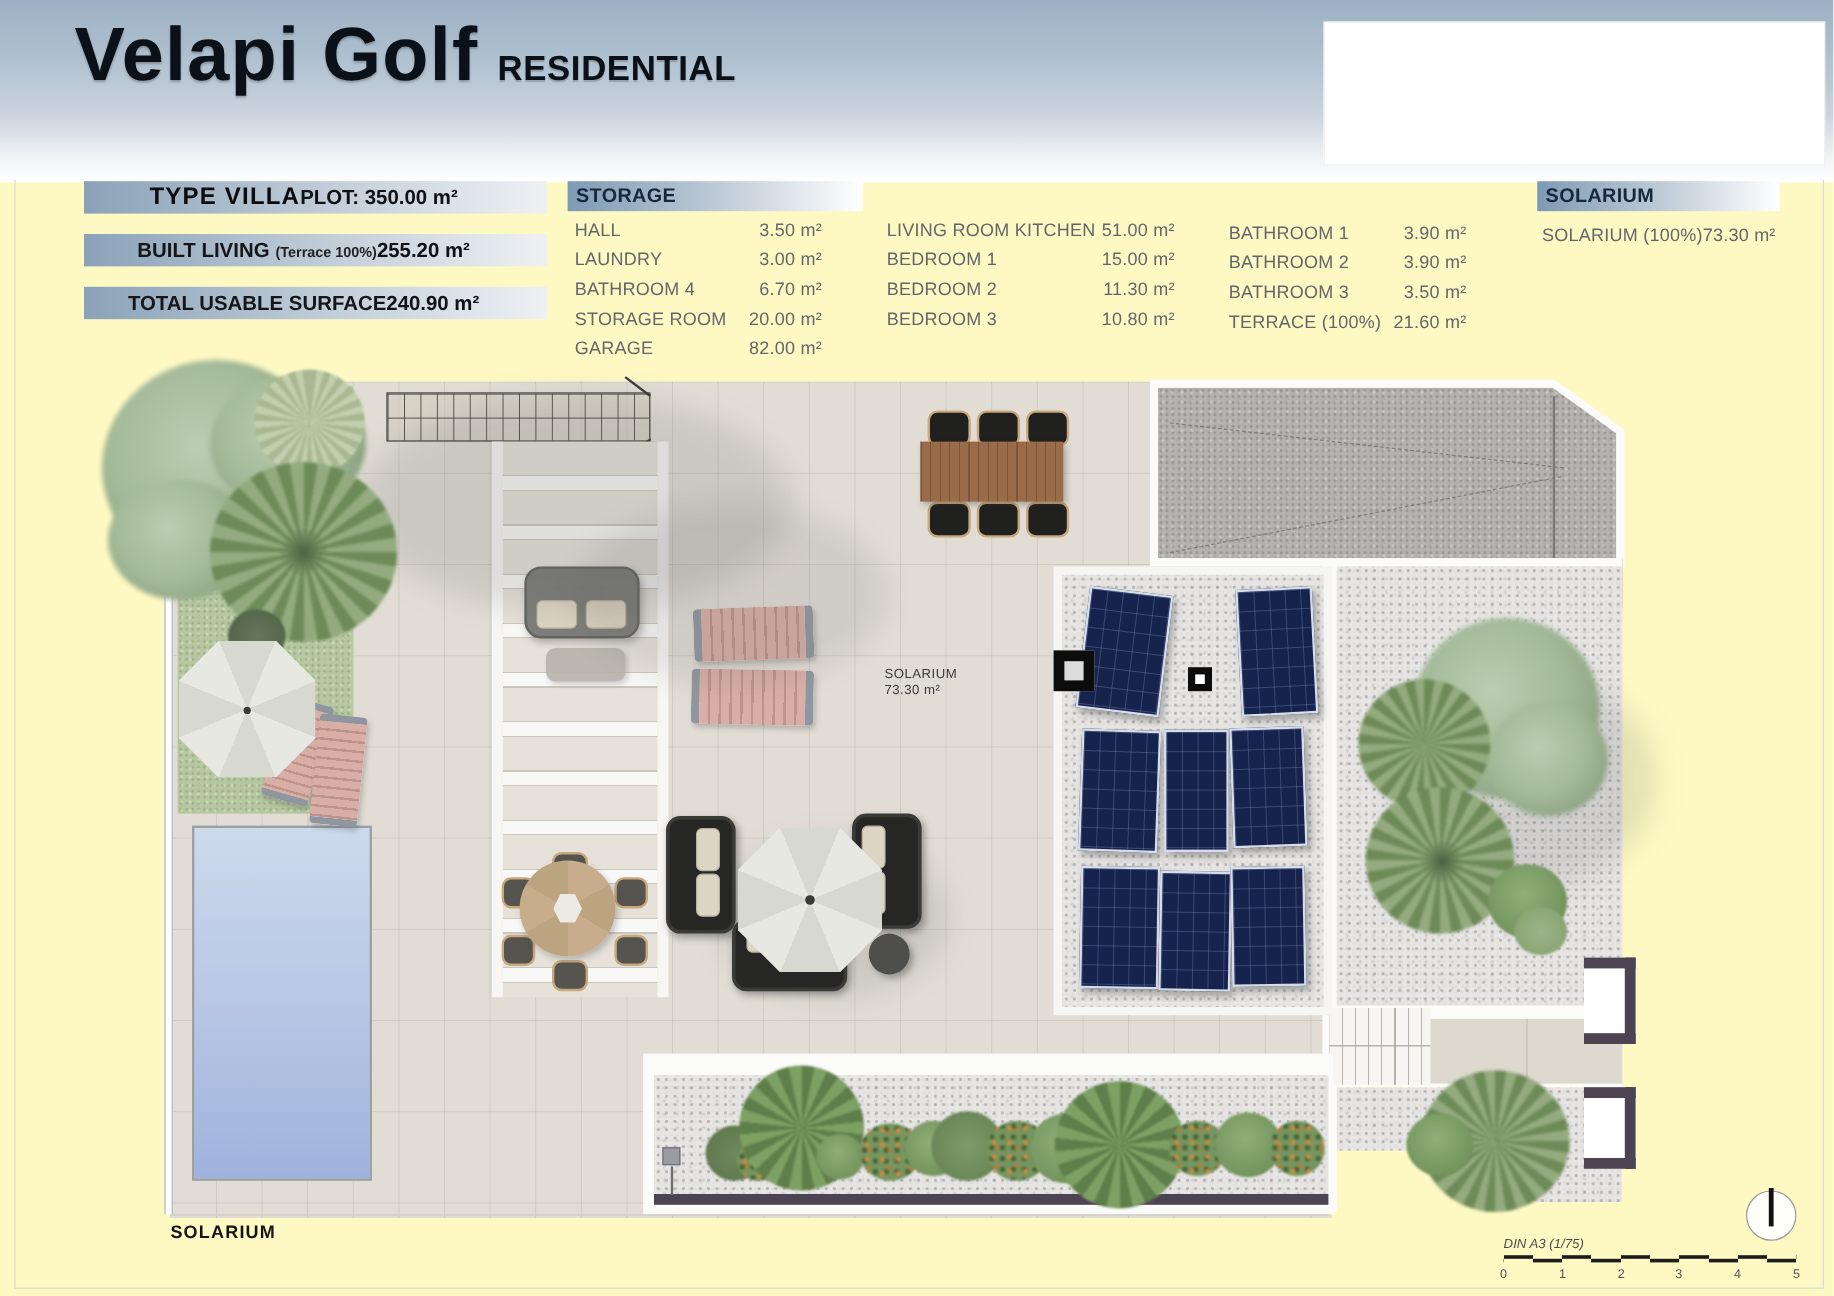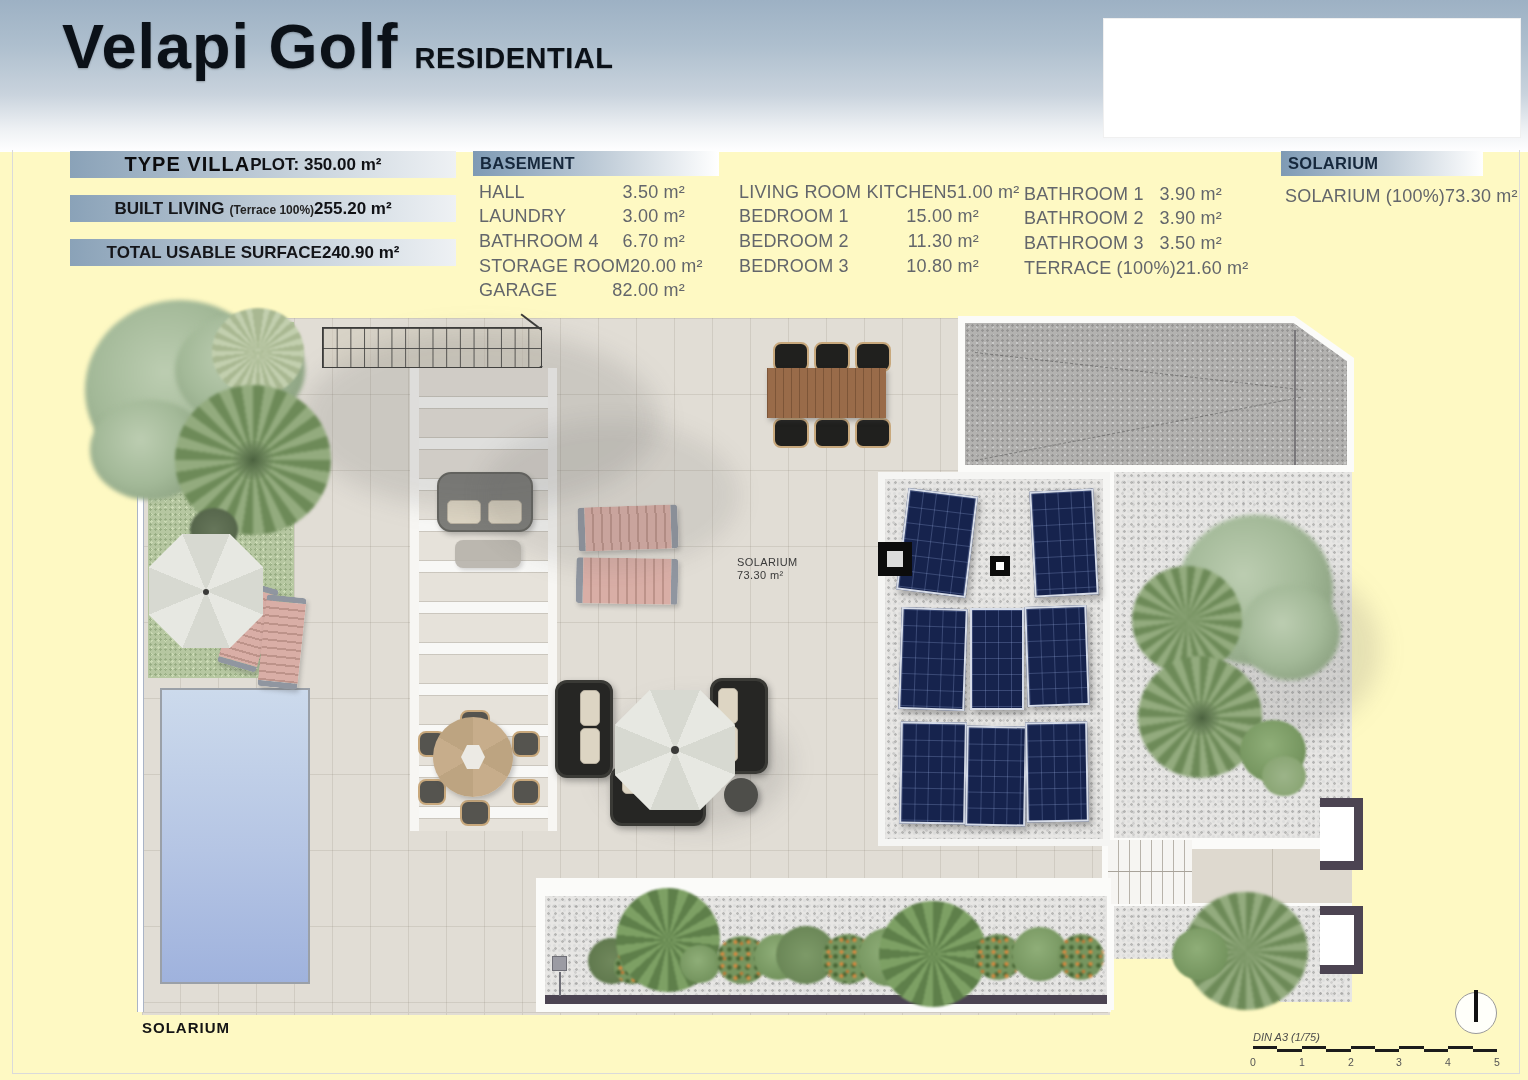--- a/index.html
+++ b/index.html
@@ -23,21 +23,21 @@
   .sbar .big{font-size:20px;font-weight:800;letter-spacing:1px;color:#0b0b0d;}
   .sbar .lbl{font-size:17px;font-weight:700;color:#15161a;}
   .sbar .note{font-size:12px;font-weight:600;color:#222;margin-left:5px;}
   .sbar .val{font-size:17px;font-weight:600;color:#101115;white-space:nowrap;}
   .lblrow{display:flex;align-items:baseline;}
 
   
   .thead{height:25px;display:flex;align-items:center;padding-left:7px;
     background:linear-gradient(90deg,#7e9ab4 0%,#c3cfda 55%,#fff 100%);
     color:#16283c;font-weight:700;font-size:16.5px;letter-spacing:.3px;}
-  .trows{font-size:18px;color:#63666b;letter-spacing:.2px;}
+  .trows{font-size:15px;color:#63666b;letter-spacing:.2px;}
   .trow{display:flex;justify-content:space-between;align-items:center;height:24.6px;white-space:nowrap;}
 
   
   .tile{background-color:#e1ddd5;background-image:
       linear-gradient(rgba(140,132,120,.20) 1px,transparent 1px),
       linear-gradient(90deg,rgba(140,132,120,.20) 1px,transparent 1px);
       background-size:100% 76px,38px 100%;}
   .tile2{background-color:#ded9cf;}
   .gravel{background-color:#e7e6e4;background-image:
       radial-gradient(rgba(110,110,110,.38) 1px,transparent 1.6px),
@@ -128,21 +128,21 @@
       <span class="lbl">BUILT LIVING</span>
       <span class="note">(Terrace 100%)</span>
     </span>
     <span class="val">255.20 m²</span>
   </div>
   <div class="px sbar" style="top:239px;">
     <span class="lbl">TOTAL USABLE SURFACE</span>
     <span class="val">240.90 m²</span>
   </div>
 
-  <div class="px thead" style="left:473px;top:151px;width:246px;">BASEMENT</div>
+  <div class="px thead" style="left:473px;top:151px;width:246px;">STORAGE</div>
   <div class="px trows" style="left:479px;top:180px;width:206px;">
     <div class="trow">
         <span>HALL</span>
         <span>3.50 m²</span>
       </div>
     <div class="trow">
         <span>LAUNDRY</span>
         <span>3.00 m²</span>
       </div>
     <div class="trow">

